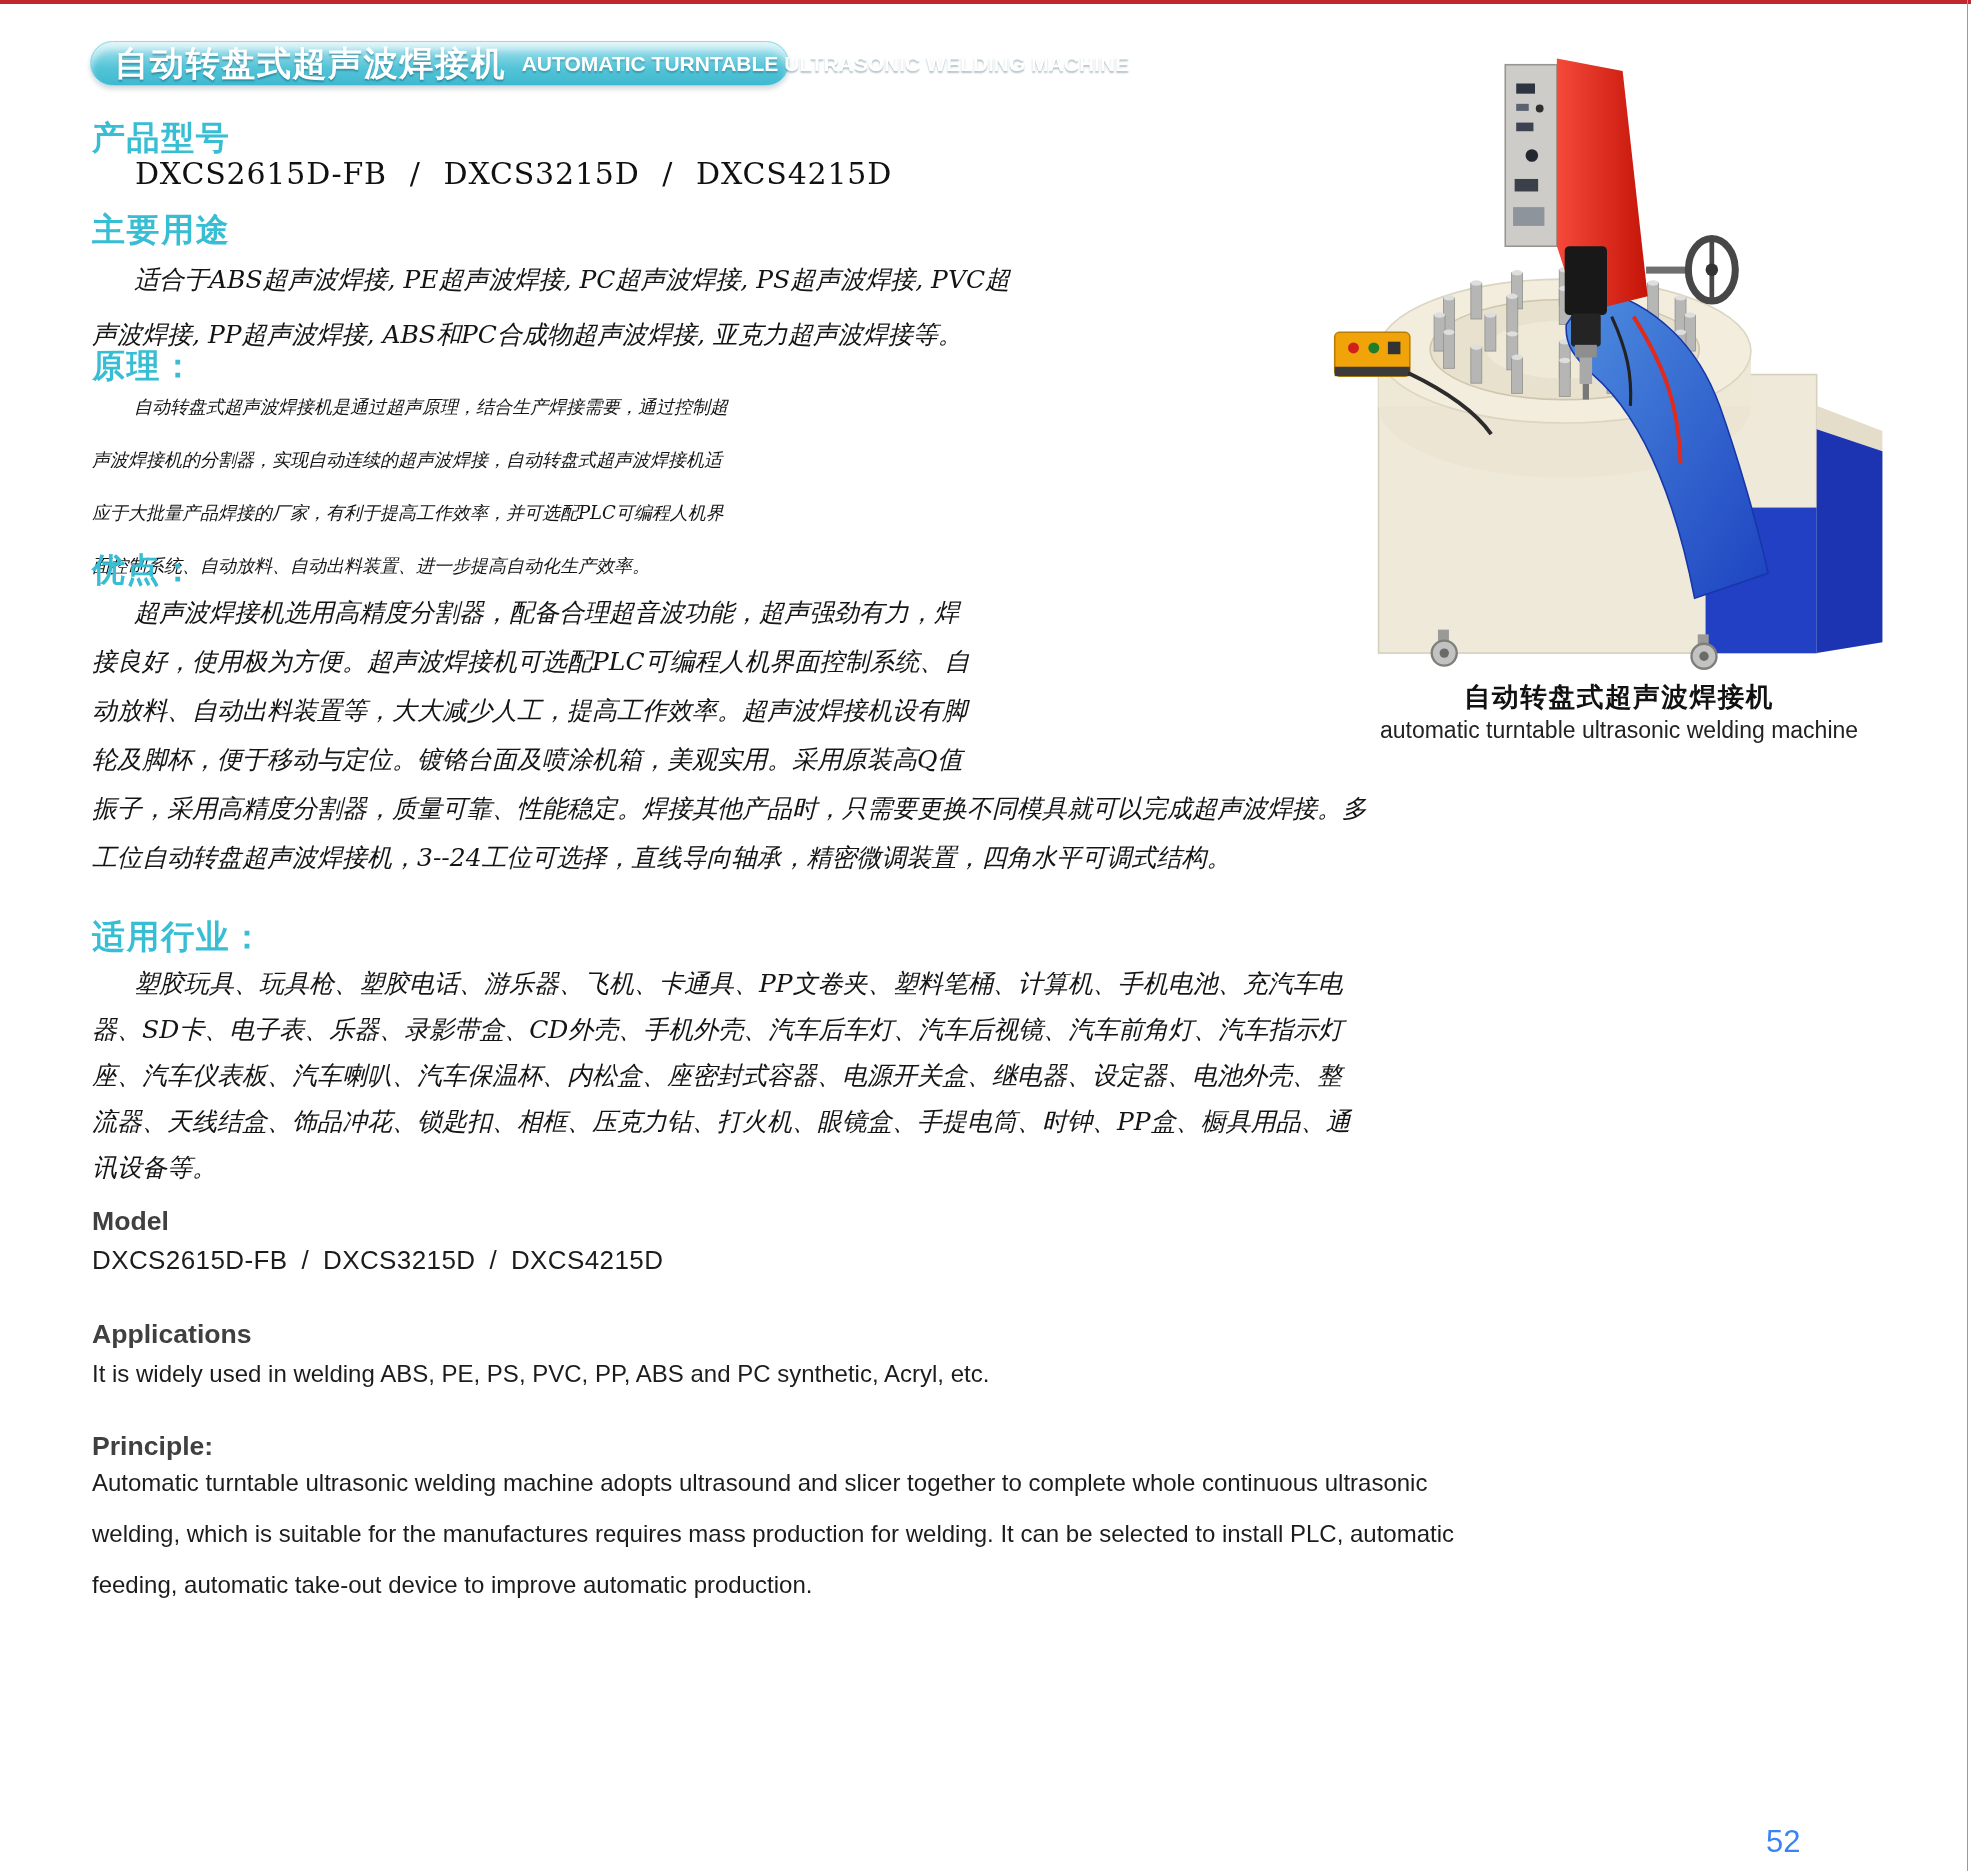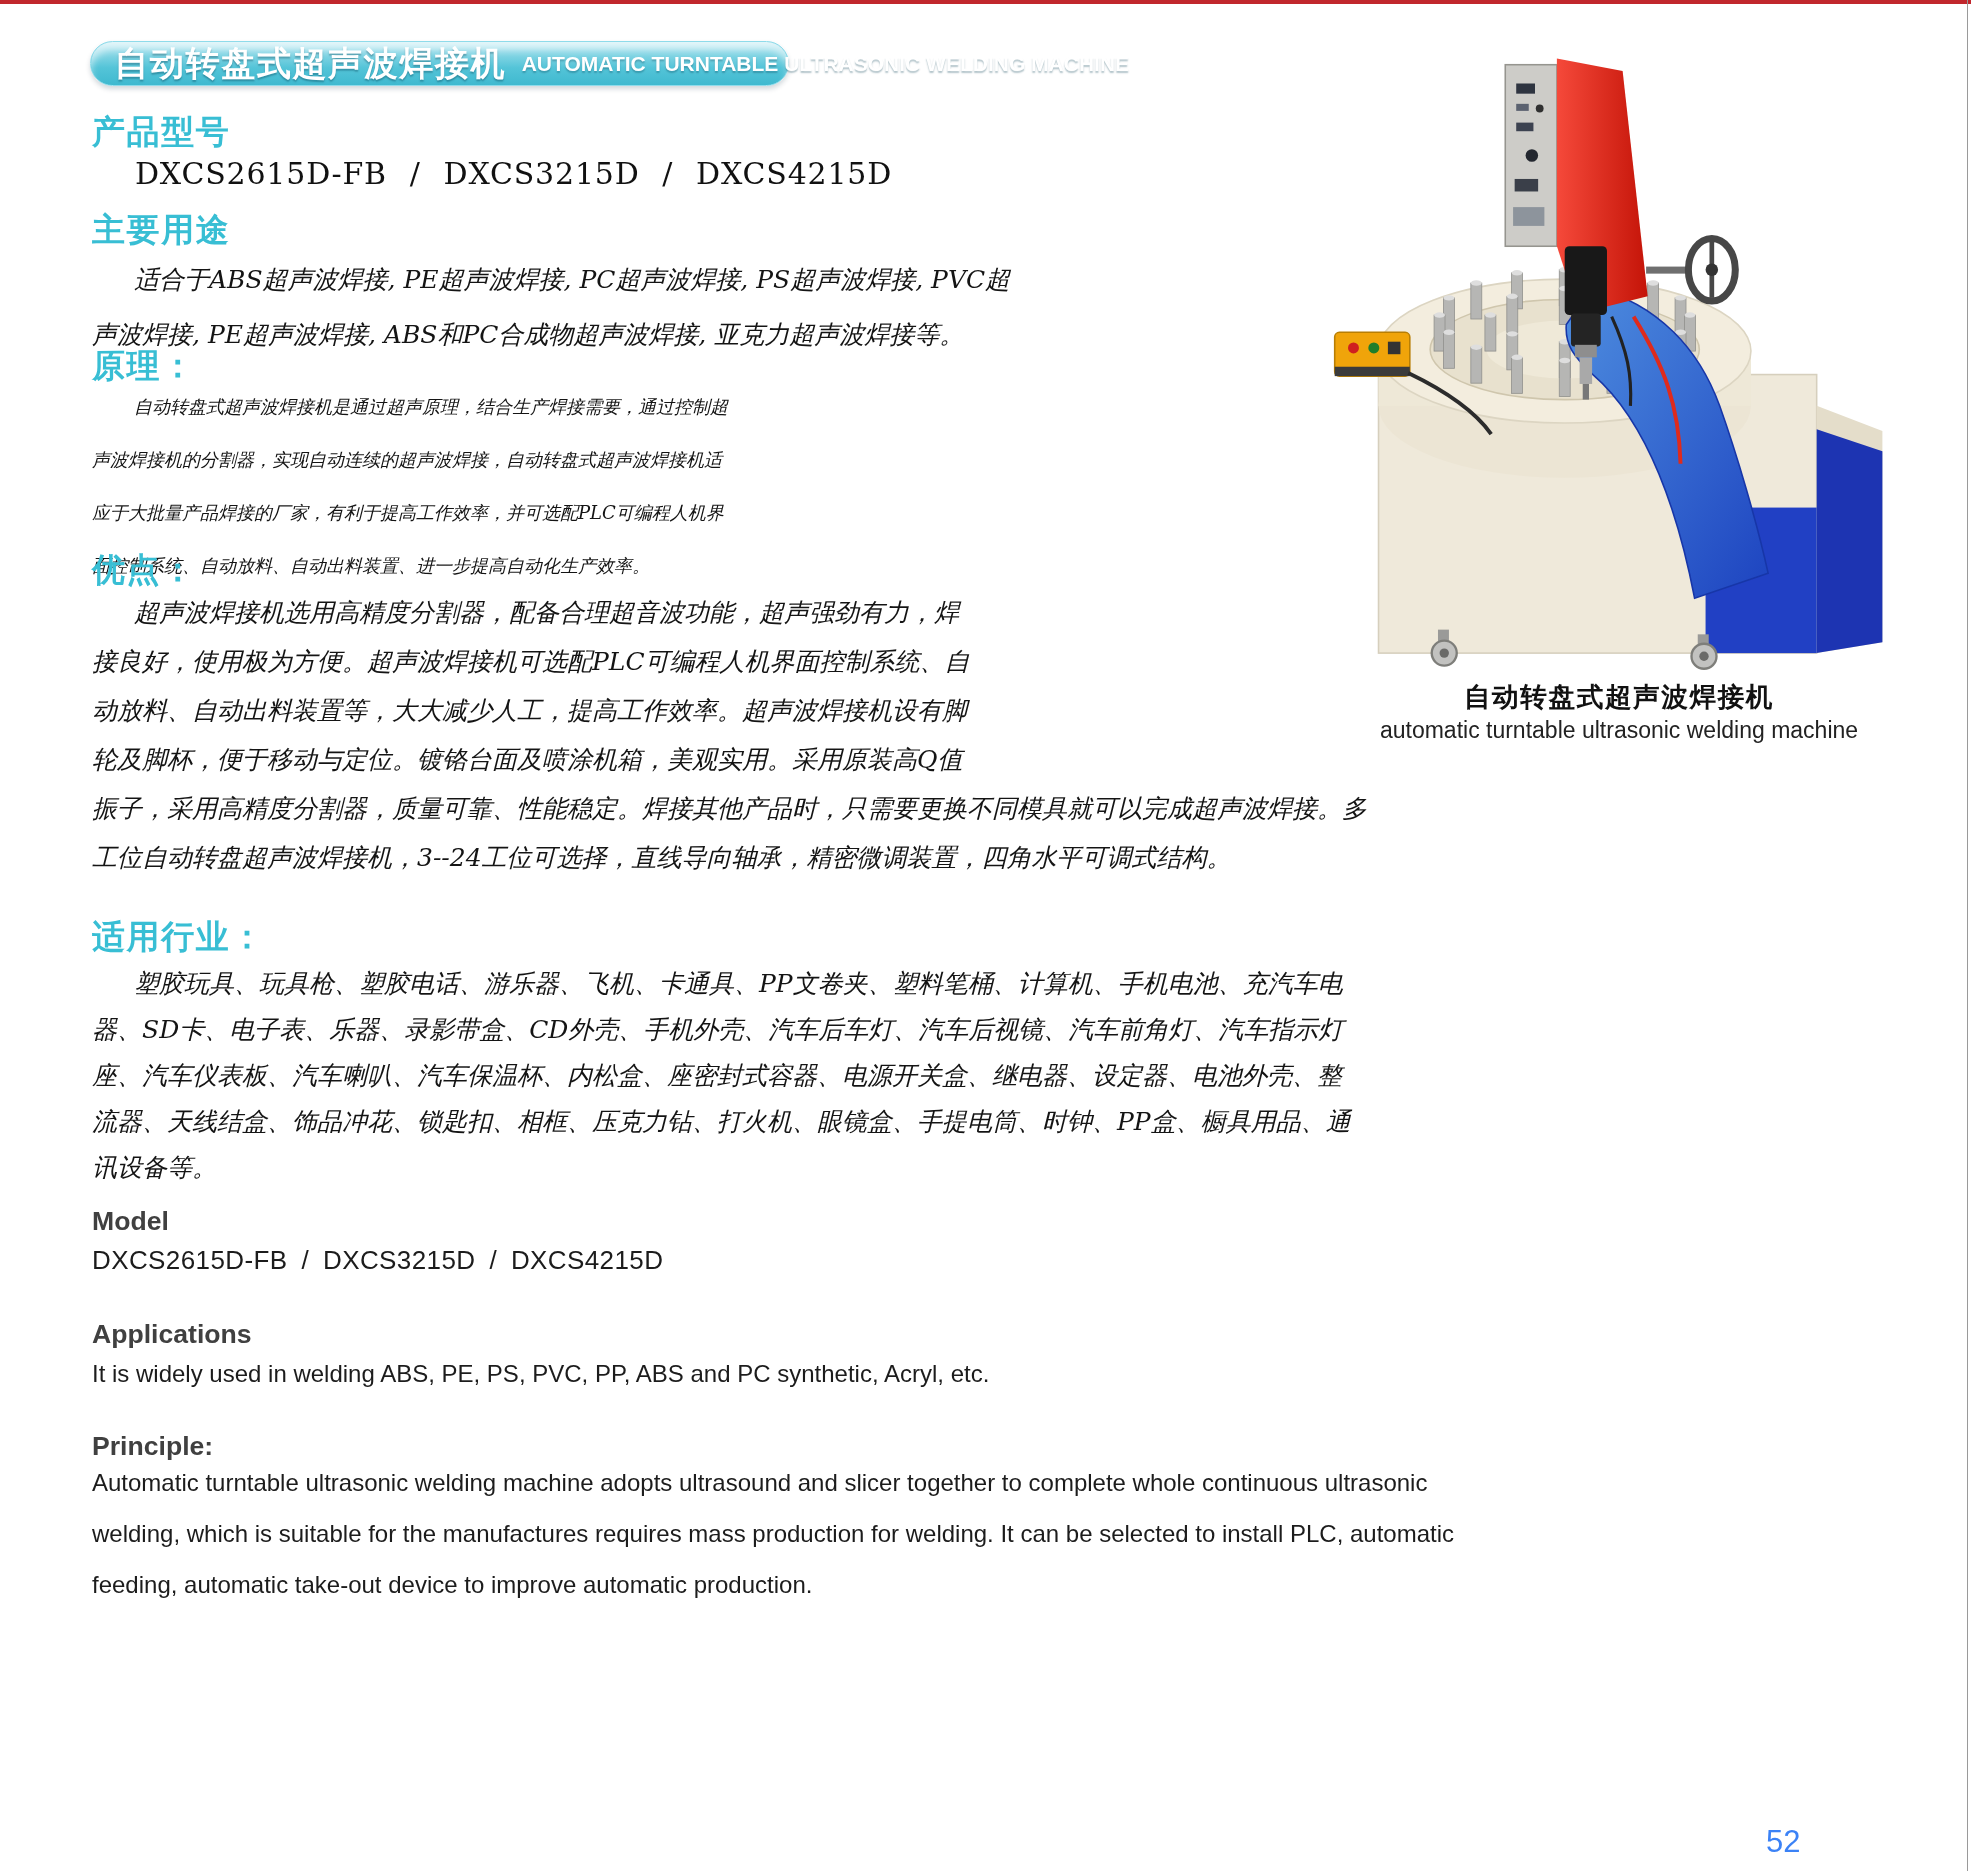--- a/index.html
+++ b/index.html
@@ -52,27 +52,27 @@
 
 <div class="page">
   <div class="top-edge"></div>
   <div class="right-edge"></div>
 
   <div class="banner">
     <span class="zh">自动转盘式超声波焊接机</span>
     <span class="en">AUTOMATIC TURNTABLE ULTRASONIC WELDING MACHINE</span>
   </div>
 
-  <div class="h-cn" style="left:92px;top:110px;">产品型号</div>
+  <div class="h-cn" style="left:92px;top:116px;">产品型号</div>
   <div class="serif-models">DXCS2615D-FB / DXCS3215D / DXCS4215D</div>
 
   <div class="h-cn" style="left:92px;top:208px;">主要用途</div>
   <div class="para cjk p-mainuse">
     <div class="ln indent">适合于ABS超声波焊接, PE超声波焊接, PC超声波焊接, PS超声波焊接, PVC超</div>
-    <div class="ln">声波焊接, PE超声波焊接, ABS和PC合成物超声波焊接, 亚克力超声波焊接等。</div>
+    <div class="ln">声波焊接, PP超声波焊接, ABS和PC合成物超声波焊接, 亚克力超声波焊接等。</div>
   </div>
 
   <div class="h-cn" style="left:92px;top:344px;text-align:center;">原理：</div>
   <div class="para cjk p-principle-zh">
     <div class="ln indent">自动转盘式超声波焊接机是通过超声原理，结合生产焊接需要，通过控制超</div>
     <div class="ln">声波焊接机的分割器，实现自动连续的超声波焊接，自动转盘式超声波焊接机适</div>
     <div class="ln">应于大批量产品焊接的厂家，有利于提高工作效率，并可选配PLC可编程人机界</div>
     <div class="ln">面控制系统、自动放料、自动出料装置、进一步提高自动化生产效率。</div>
   </div>
 

